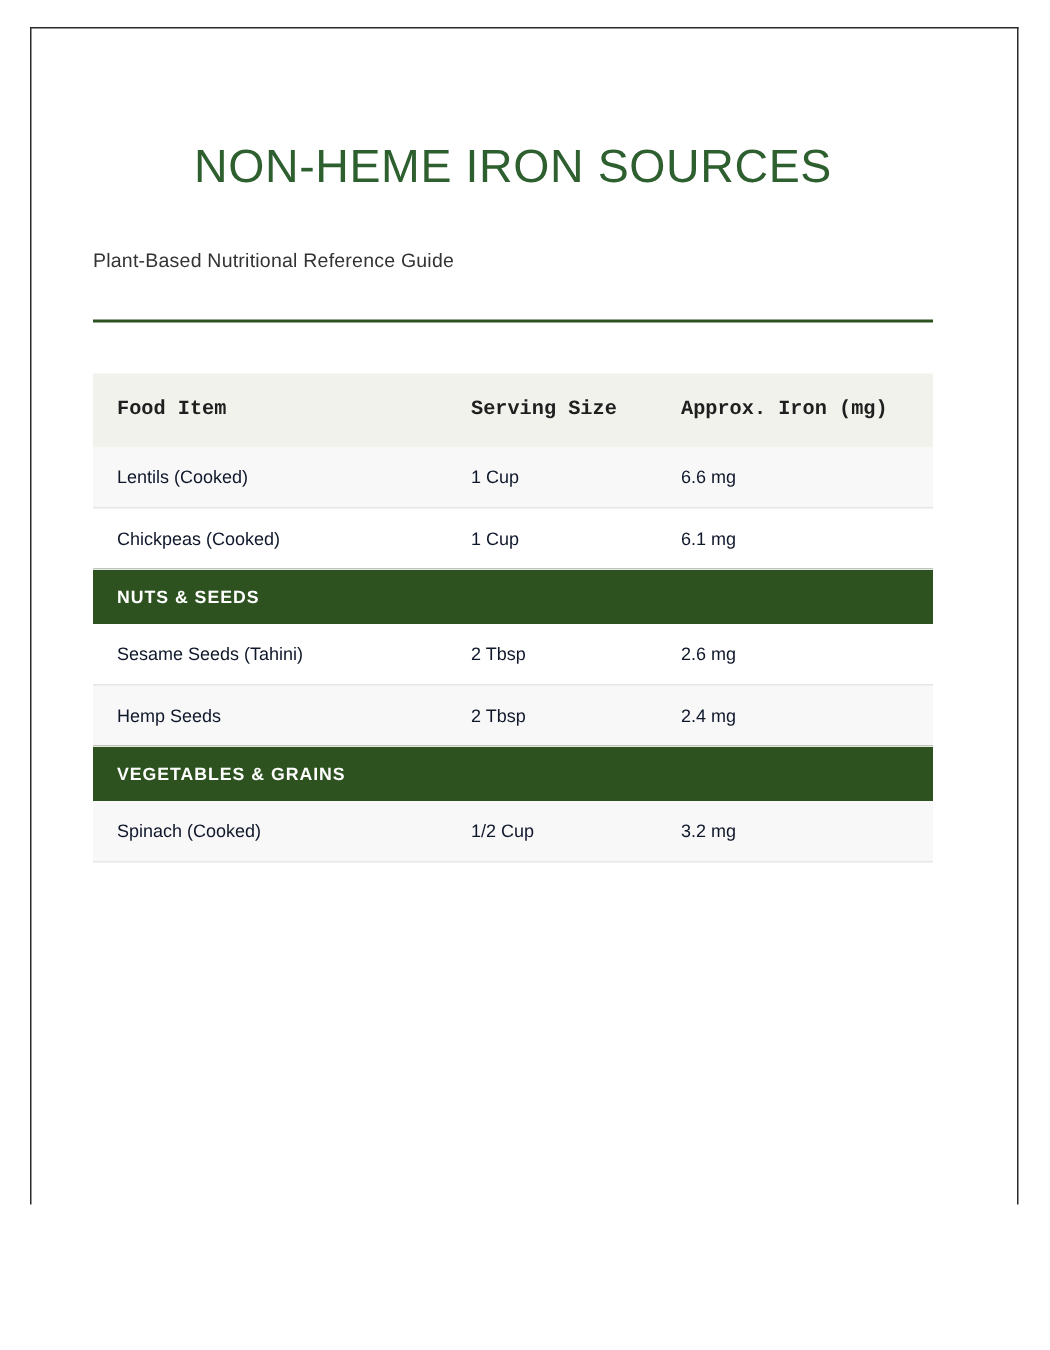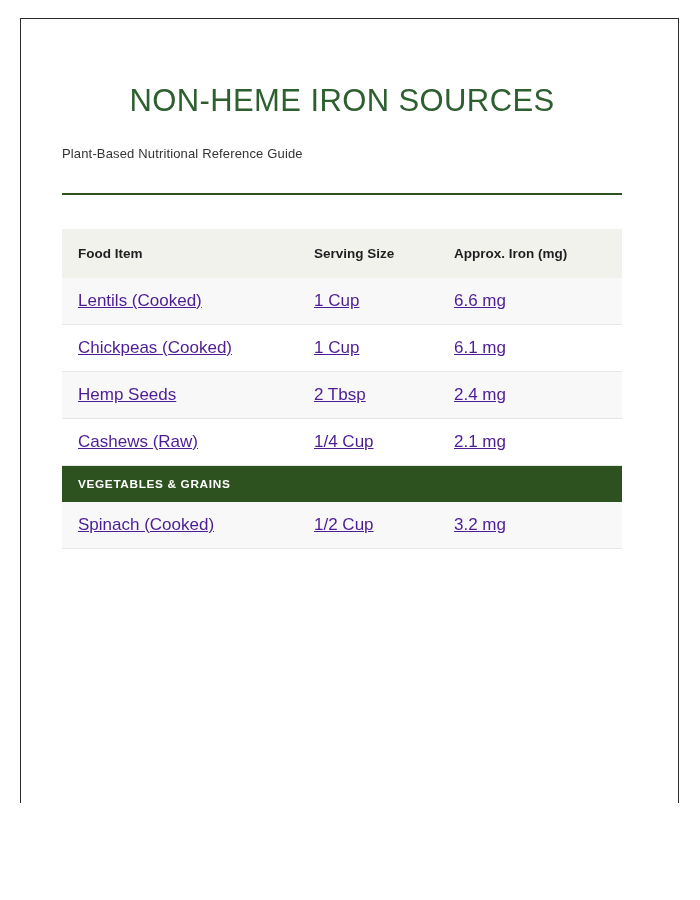--- a/index.html
+++ b/index.html
@@ -32,21 +32,21 @@
 
   .page-inner {
     position: absolute;
     left: 41px;
     top: 0;
     width: 560px;
   }
 
   
   .doc-title {
-    margin: 2px;
+    margin: 12px;
     padding-top: 62px;
     text-align: center;
     font-size: 31px;
     font-weight: 400;
     letter-spacing: 0.4px;
     color: #2d5f2f;
     line-height: 1.15;
   }
   .doc-subtitle {
     margin: 0;
@@ -76,41 +76,41 @@
   .iron-table col.c-iron  { width: 168px; }
 
   .iron-table thead th {
     background: #f2f2ed;
     color: #1f1f1f;
     font-size: 13.5px;
     font-weight: bold;
     text-align: left;
     padding: 17px 0 17px 0;
     border: none;
+    font-family: Liberation Mono, monospace;
   }
   .iron-table thead th.pad-first { padding-left: 16px; }
 
   tr.category-row td {
     background: #2d5220;
     color: #ffffff;
     font-size: 11.8px;
     font-weight: bold;
     letter-spacing: 0.65px;
     padding: 11px 0 11px 16px;
     border: none;
   }
 
   tr.data-row td {
-    font-size: 17px;
-    color: #4c1d95;
+    font-size: 12px;
+    color: #0f172a;
     padding: 13px 0 13px 0;
     border-bottom: 1px solid #e6e6e6;
     background: #ffffff;
     font-weight: 400;
-    text-decoration: underline;
   }
   tr.data-row td.pad-first { padding-left: 16px; }
   tr.data-row.alt td { background: #f8f8f8; }
 </style>
 </head>
 <body>
 
 <div class="page-sheet">
   <div class="page-inner">
 
@@ -137,29 +137,32 @@
           <tr class="data-row alt">
             <td class="pad-first">Lentils (Cooked)</td>
             <td>1 Cup</td>
             <td>6.6 mg</td>
           </tr>
           <tr class="data-row">
             <td class="pad-first">Chickpeas (Cooked)</td>
             <td>1 Cup</td>
             <td>6.1 mg</td>
           </tr>
+          <tr class="category-row">
+            <td colspan="3">NUTS &amp; SEEDS</td>
+          </tr>
+          <tr class="data-row">
+            <td class="pad-first">Sesame Seeds (Tahini)</td>
+            <td>2 Tbsp</td>
+            <td>2.6 mg</td>
+          </tr>
           <tr class="data-row alt">
             <td class="pad-first">Hemp Seeds</td>
             <td>2 Tbsp</td>
             <td>2.4 mg</td>
-          </tr>
-          <tr class="data-row">
-            <td class="pad-first">Cashews (Raw)</td>
-            <td>1/4 Cup</td>
-            <td>2.1 mg</td>
           </tr>
           <tr class="category-row">
             <td colspan="3">VEGETABLES &amp; GRAINS</td>
           </tr>
           <tr class="data-row alt">
             <td class="pad-first">Spinach (Cooked)</td>
             <td>1/2 Cup</td>
             <td>3.2 mg</td>
           </tr>
         </tbody>

